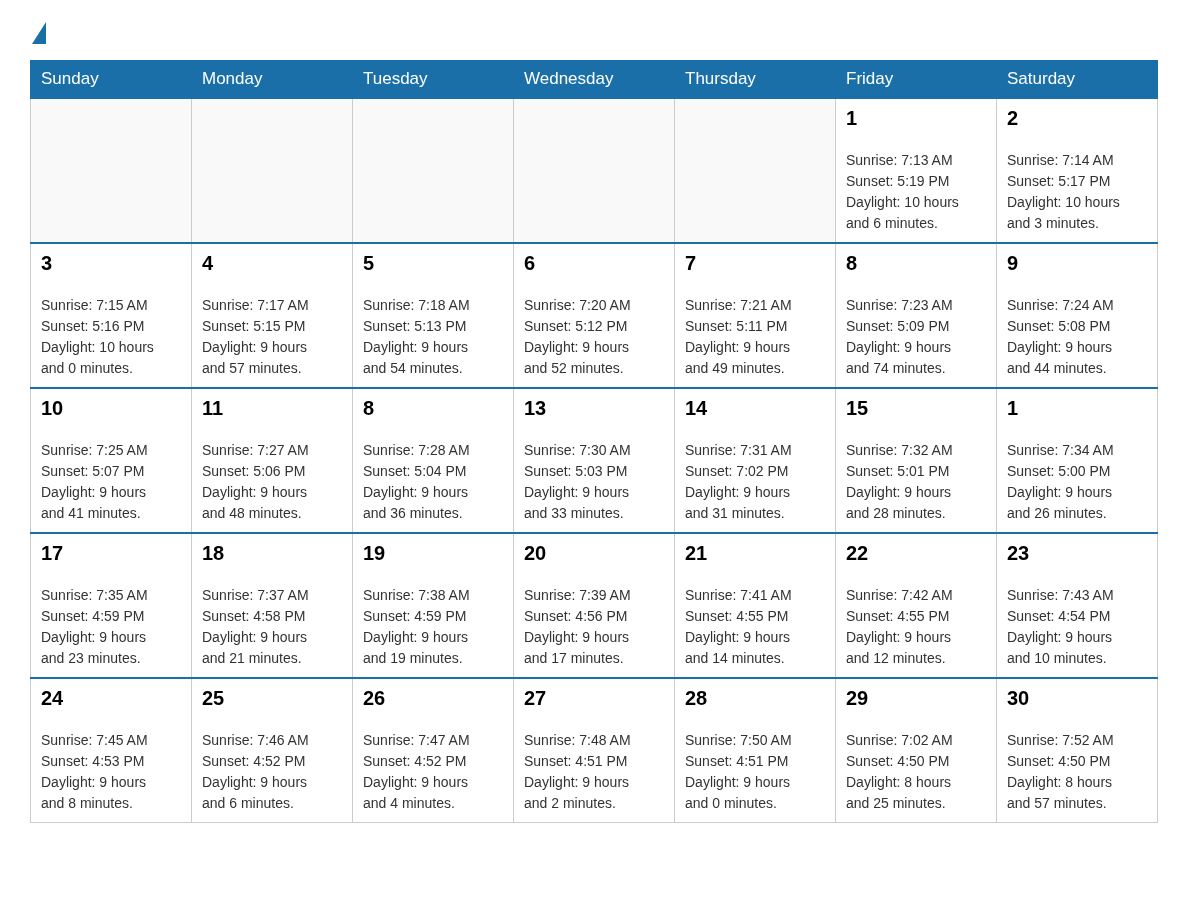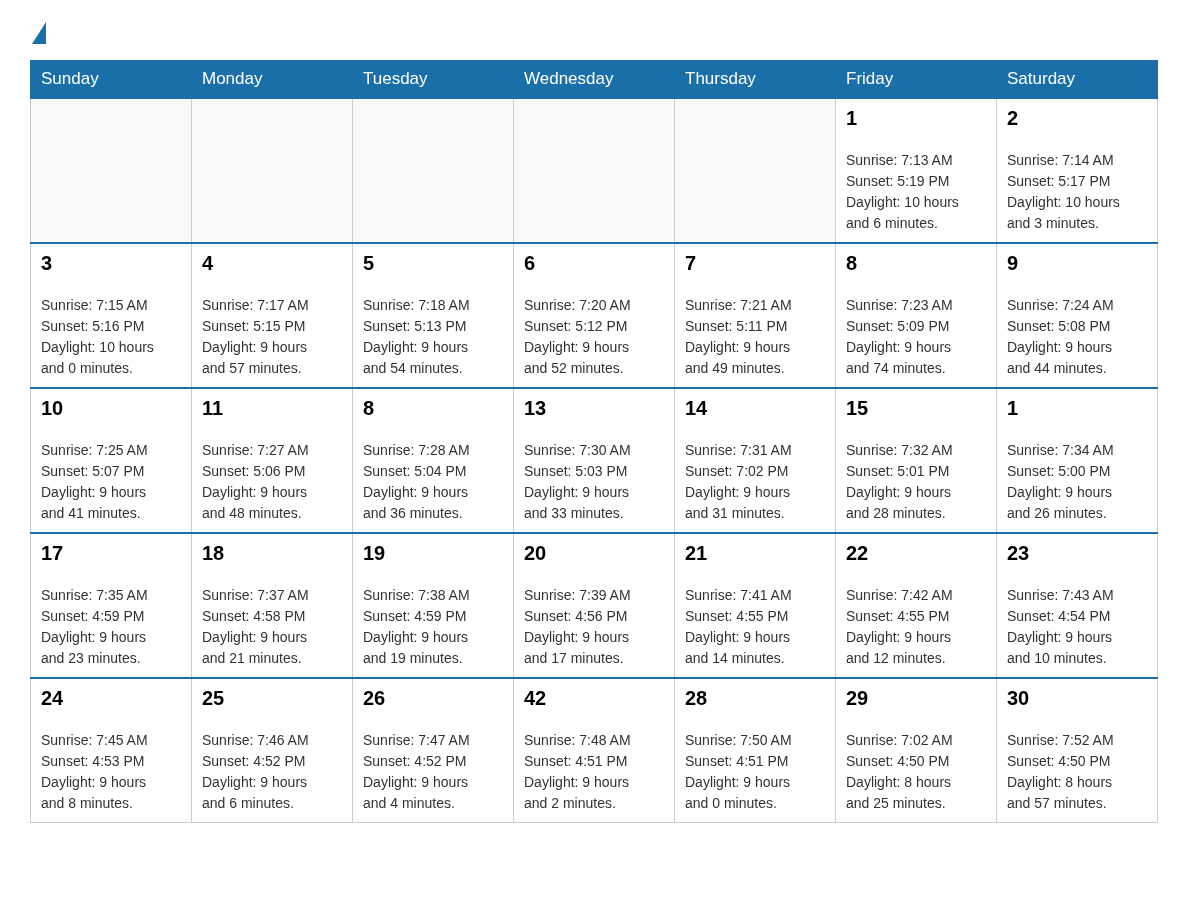--- a/index.html
+++ b/index.html
@@ -246,21 +246,21 @@
         </td>
         <td>
           <span class="day-number">25</span>
           <div class="day-info"><span>Sunrise: 7:46 AM</span><br><span>Sunset: 4:52 PM</span><br><span>Daylight: 9 hours</span><br><span>and 6 minutes.</span></div>
         </td>
         <td>
           <span class="day-number">26</span>
           <div class="day-info"><span>Sunrise: 7:47 AM</span><br><span>Sunset: 4:52 PM</span><br><span>Daylight: 9 hours</span><br><span>and 4 minutes.</span></div>
         </td>
         <td>
-          <span class="day-number">42</span>
+          <span class="day-number">27</span>
           <div class="day-info"><span>Sunrise: 7:48 AM</span><br><span>Sunset: 4:51 PM</span><br><span>Daylight: 9 hours</span><br><span>and 2 minutes.</span></div>
         </td>
         <td>
           <span class="day-number">28</span>
           <div class="day-info"><span>Sunrise: 7:50 AM</span><br><span>Sunset: 4:51 PM</span><br><span>Daylight: 9 hours</span><br><span>and 0 minutes.</span></div>
         </td>
         <td>
           <span class="day-number">29</span>
           <div class="day-info"><span>Sunrise: 7:02 AM</span><br><span>Sunset: 4:50 PM</span><br><span>Daylight: 8 hours</span><br><span>and 25 minutes.</span></div>
         </td>

